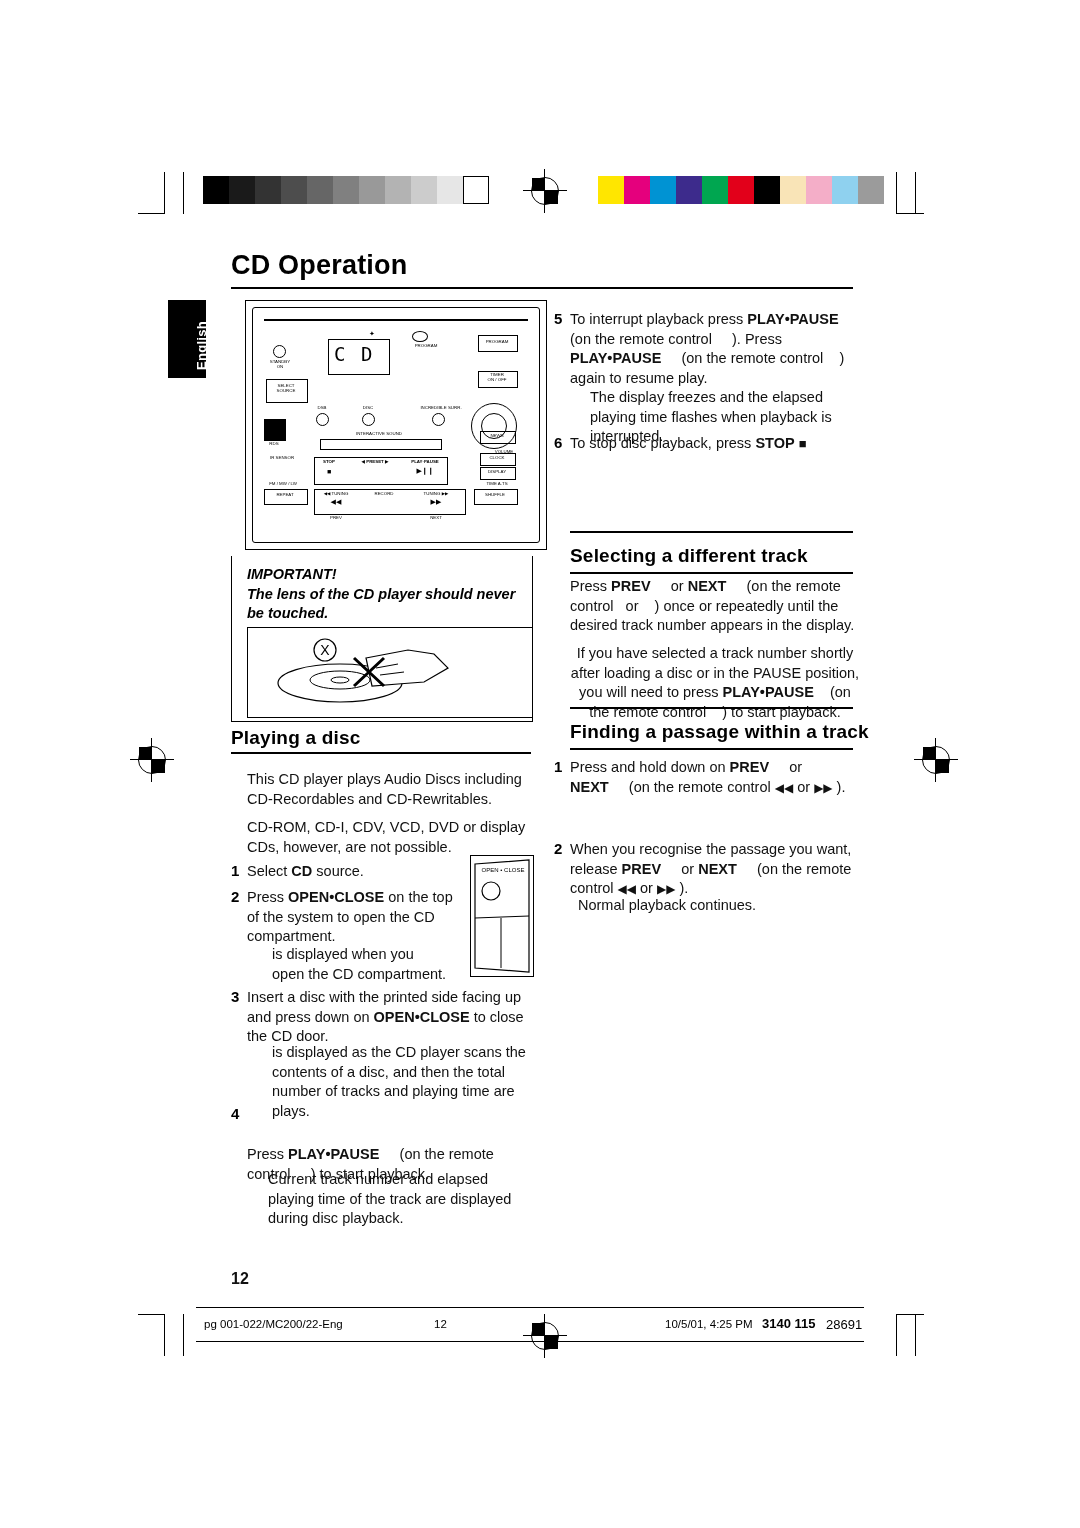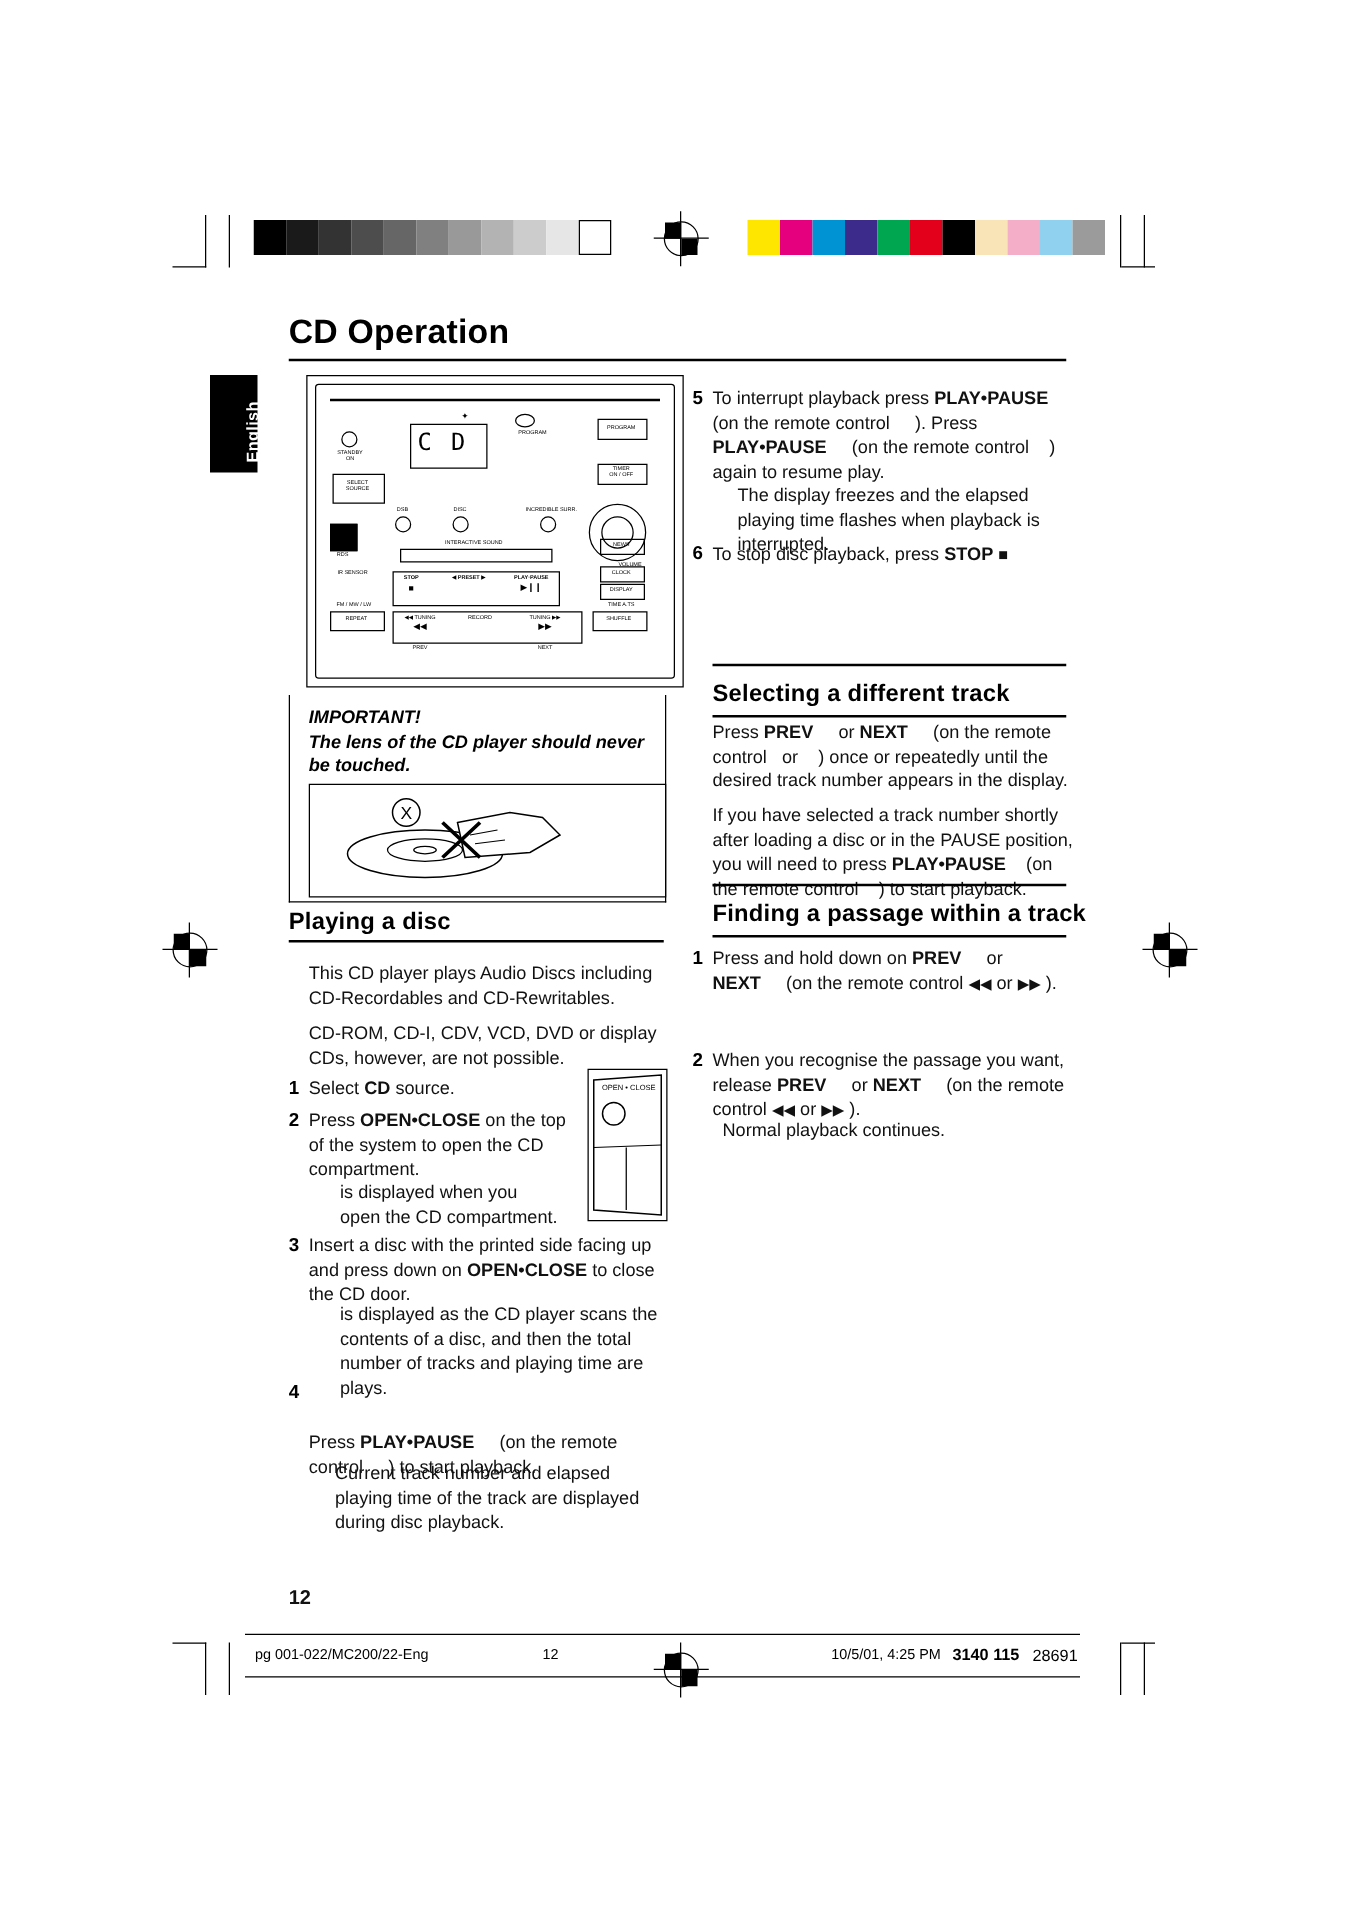--- a/index.html
+++ b/index.html
@@ -285,21 +285,21 @@
     To stop disc playback, press <span class="b">STOP</span> <span style="font-size:13px;">■</span>
   </div>
 
   <div class="rule" style="left:570px;top:531px;width:283px;height:1.6px;"></div>
   <div class="h2" style="left:570px;top:545px;">Selecting a different track</div>
   <div class="rule" style="left:570px;top:572px;width:283px;height:1.6px;"></div>
 
   <div class="t" style="left:570px;top:577px;width:290px;">
     Press <span class="b">PREV</span>&nbsp;&nbsp;&nbsp;&nbsp;&nbsp;or <span class="b">NEXT</span>&nbsp;&nbsp;&nbsp;&nbsp;&nbsp;(on the remote control&nbsp;&nbsp;&nbsp;or&nbsp;&nbsp;&nbsp;&nbsp;) once or repeatedly until the desired track number appears in the display.
   </div>
-  <div class="t" style="left:570px;top:644px;width:290px;">
+  <div class="t" style="left:570px;top:644px;width:290px;text-align:center;">
     If you have selected a track number shortly after loading a disc or in the PAUSE position, you will need to press <span class="b">PLAY•PAUSE</span>&nbsp;&nbsp;&nbsp;&nbsp;(on the remote control&nbsp;&nbsp;&nbsp;&nbsp;) to start playback.
   </div>
 
   <div class="rule" style="left:570px;top:707px;width:283px;height:1.6px;"></div>
   <div class="h2" style="left:570px;top:721px;">Finding a passage within a track</div>
   <div class="rule" style="left:570px;top:748px;width:283px;height:1.6px;"></div>
 
   <div class="num" style="left:554px;top:758px;">1</div>
   <div class="t" style="left:570px;top:758px;width:290px;">
     Press and hold down on <span class="b">PREV</span>&nbsp;&nbsp;&nbsp;&nbsp;&nbsp;or<br>

